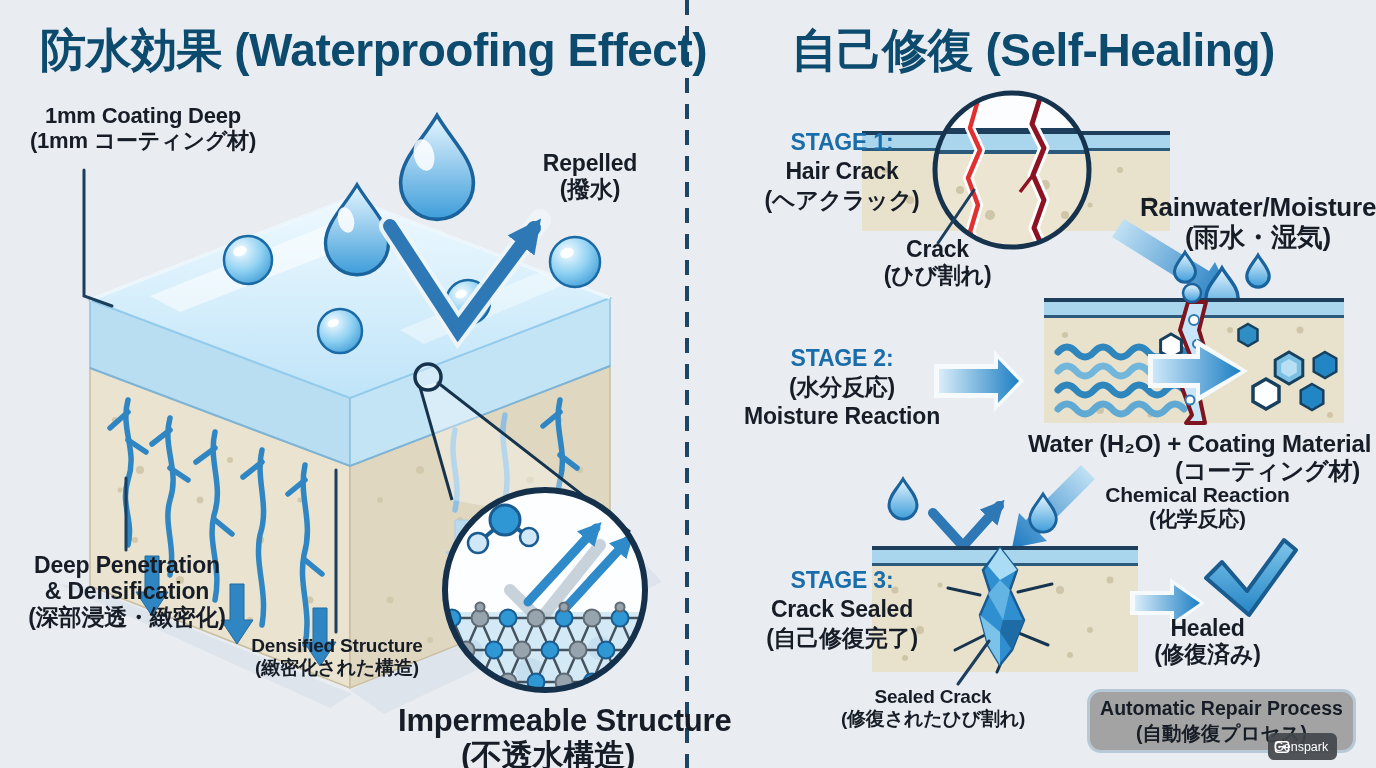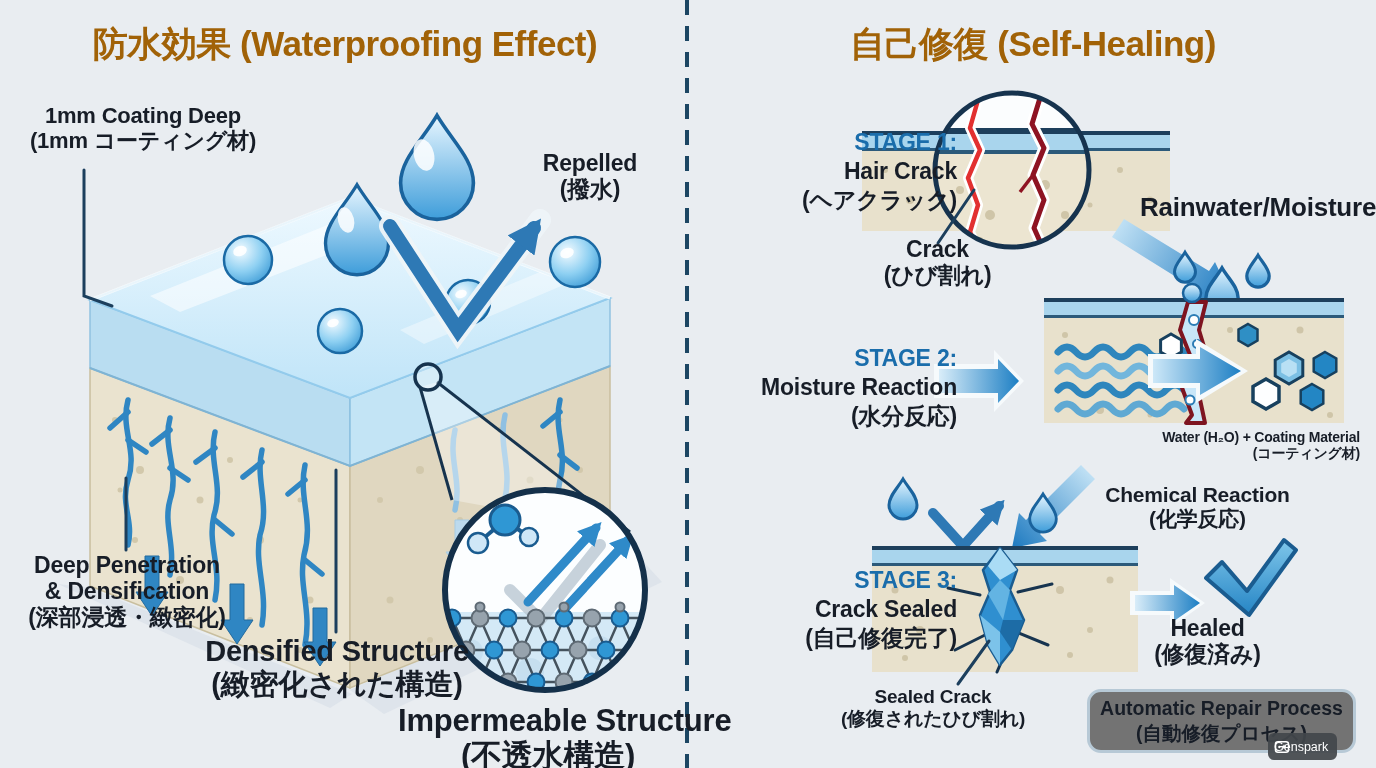--- a/index.html
+++ b/index.html
@@ -2,25 +2,25 @@
 <html><head>
 <meta charset="utf-8">
 <style>
   html,body{margin:0;padding:0;background:#dfe4e9;}
   #canvas{position:relative;width:1376px;height:768px;background:#e9edf1;overflow:hidden;
           font-family:"Liberation Sans","DejaVu Sans",sans-serif;}
   #canvas svg{position:absolute;}
   .lbl{position:absolute;font-weight:700;color:#171d27;text-align:center;line-height:1.14;
        letter-spacing:-0.2px;z-index:5;white-space:nowrap;}
   .lbl .ln{display:block;}
-  .title{font-size:35px;color:#a16207;letter-spacing:-0.5px;}
-  .stagehead{text-align:right;font-size:23px;line-height:1.26;}
+  .title{font-size:46px;color:#0c4a6e;letter-spacing:-0.5px;}
+  .stagehead{text-align:center;font-size:23px;line-height:1.26;}
   .stagehead .hd{color:#1a6dab;}
   .footer-box{position:absolute;left:1087px;top:689px;width:263px;height:58px;z-index:5;
-       background:#737373;border:3px solid #b7c9d6;border-radius:14px;
+       background:#a3a3a3;border:3px solid #b7c9d6;border-radius:14px;
        display:flex;flex-direction:column;justify-content:center;text-align:center;
        font-weight:700;font-size:19.5px;color:#171d27;line-height:1.3;}
   .badge{position:absolute;left:1268px;top:733px;height:27px;z-index:8;
        background:rgba(66,70,75,0.92);border-radius:6px;display:flex;align-items:center;
        gap:5px;padding:0 9px 0 6px;color:#fff;font-size:12.5px;font-weight:400;}
 </style>
 </head>
 <body>
 
 <div id="canvas">
@@ -438,47 +438,48 @@
   </div>
   <div class="lbl" style="left:505px;top:114px;width:170px;font-size:23px;margin-top:36px;">
     <span class="ln">Repelled</span>
     <span class="ln">(撥水)</span>
   </div>
   <div class="lbl" style="left:2px;top:552px;width:250px;font-size:23px;">
     <span class="ln">Deep Penetration</span>
     <span class="ln">&amp; Densification</span>
     <span class="ln">(深部浸透・緻密化)</span>
   </div>
-  <div class="lbl" style="left:192px;top:635px;width:290px;font-size:29px;">
+  <div class="lbl" style="left:192px;top:635px;width:290px;font-size:19px;">
     <span class="ln">Densified Structure</span>
     <span class="ln">(緻密化された構造)</span>
   </div>
   <div class="lbl" style="left:398px;top:691px;width:300px;font-size:31px;margin-top:12px;">
     <span class="ln">Impermeable Structure</span>
     <span class="ln">(不透水構造)</span>
   </div>
 
   <div class="lbl stagehead" style="left:727px;top:128px;width:230px;">
     <span class="ln hd">STAGE 1:</span>
     <span class="ln">Hair Crack</span>
     <span class="ln">(ヘアクラック)</span>
   </div>
   <div class="lbl" style="left:855px;top:236px;width:165px;font-size:23px;">
     <span class="ln">Crack</span>
     <span class="ln">(ひび割れ)</span>
   </div>
   <div class="lbl" style="left:1140px;top:193px;width:236px;font-size:26px;">
     <span class="ln">Rainwater/Moisture</span>
+    <span class="ln">(雨水・湿気)</span>
   </div>
   <div class="lbl stagehead" style="left:727px;top:344px;width:230px;">
     <span class="ln hd">STAGE 2:</span>
+    <span class="ln">(水分反応)</span>
     <span class="ln">Moisture Reaction</span>
-    <span class="ln">(水分反応)</span>
-  </div>
-  <div class="lbl" style="left:1028px;top:430px;width:332px;font-size:14px;text-align:right;">
+  </div>
+  <div class="lbl" style="left:1028px;top:430px;width:332px;font-size:24px;text-align:right;">
     <span class="ln">Water (H₂O) + Coating Material</span>
     <span class="ln">(コーティング材)</span>
   </div>
   <div class="lbl" style="left:1040px;top:483px;width:315px;font-size:21px;">
     <span class="ln">Chemical Reaction</span>
     <span class="ln">(化学反応)</span>
   </div>
   <div class="lbl stagehead" style="left:727px;top:566px;width:230px;">
     <span class="ln hd">STAGE 3:</span>
     <span class="ln">Crack Sealed</span>

